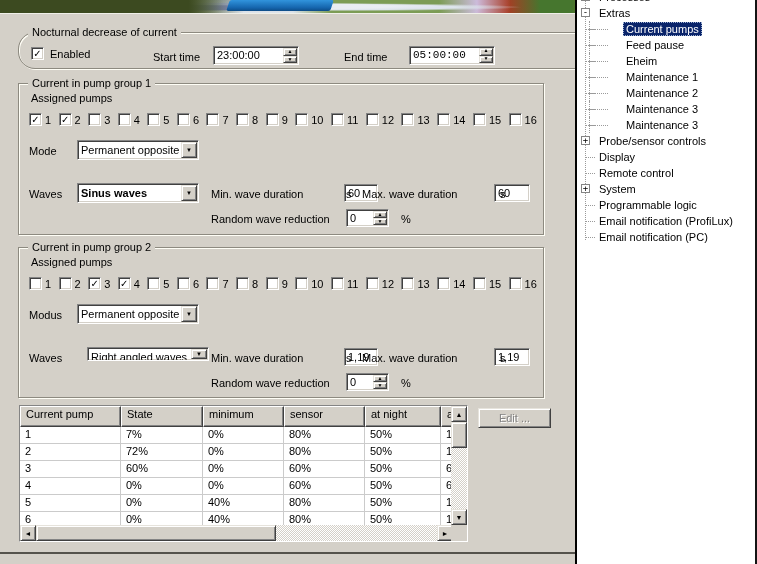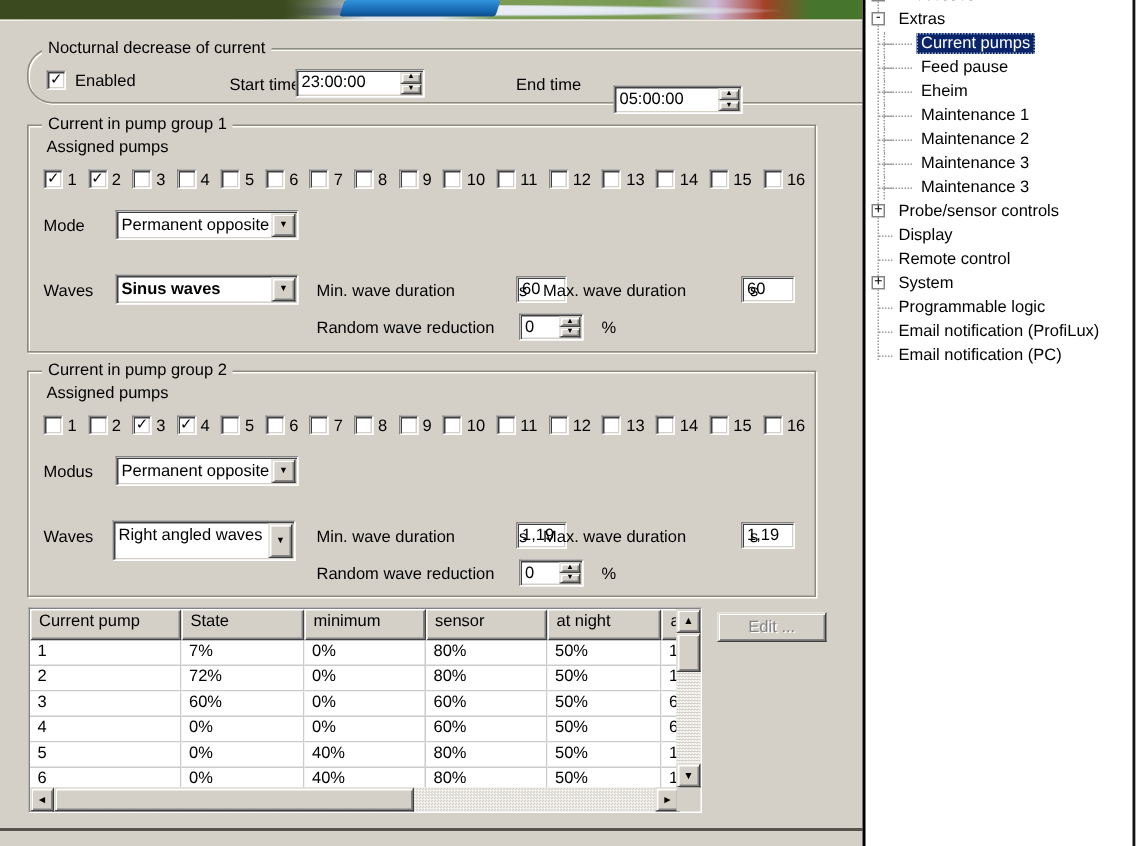--- a/index.html
+++ b/index.html
@@ -101,21 +101,21 @@
   #edit-btn span{color:#848484;text-shadow:1px 1px 0 #fff;}
   
   #bottomline{left:0;top:552px;width:576px;height:2px;background:#55534c;}
   
   #treepanel{left:575px;top:0;width:182px;height:564px;background:#fff;
     border-left:2px solid #000;border-right:2px solid #141414;box-sizing:border-box;overflow:hidden;}
   #tree{position:absolute;left:0;top:-11px;width:100%;}
   #tree::before{content:'';position:absolute;left:8px;top:5px;height:246px;border-left:1px dotted #9a9a9a;}
   .titem{position:relative;height:16px;display:flex;align-items:center;cursor:default;}
   .titem.l0{padding-left:19px;}
-  .titem.l1{padding-left:34px;text-align:center;}
+  .titem.l1{padding-left:46px;text-align:center;}
   .tbox{position:absolute;left:4px;top:3px;width:9px;height:9px;background:#fff;border:1px solid #848484;
     box-sizing:border-box;font-size:9px;line-height:6px;text-align:center;z-index:1;
     font-family:"DejaVu Sans Mono",monospace;}
   .tstub{position:absolute;left:9px;top:8px;width:9px;border-top:1px dotted #9a9a9a;}
   .titem.l1::before{content:'';position:absolute;left:12px;top:0;height:16px;border-left:1px dotted #9a9a9a;}
   .titem.l1::after{content:'';position:absolute;left:12px;top:8px;width:19px;border-top:1px dotted #9a9a9a;}
   .tlabel{padding:1px 3px;white-space:nowrap;}
   .tlabel.selected{background:#0a246a;color:#fff;outline:1px dotted #9db0d0;outline-offset:-1px;}
 </style>
 </head>
@@ -125,29 +125,29 @@
   <div id="photo-logo" class="abs"></div>
 </div>
 
 <div id="noct" class="abs groupbox" style="left:18px;top:32px;width:612px;height:37px;border-radius:17px;">
   <span class="gb-label">Nocturnal decrease of current</span>
   <div class="abs cbrow" style="left:12px;top:14px;">
     <span class="cb checked">✓</span>
     <span>Enabled</span>
   </div>
   <span class="abs" style="left:134px;top:18px;">Start time</span>
-  <div class="abs sunken spin" style="left:178px;top:13px;width:86px;height:19px;">
+  <div class="abs sunken spin" style="left:194px;top:13px;width:86px;height:19px;">
     <span class="spin-text">23:00:00</span>
     <span class="spin-btns">
       <span class="raised spin-btn">▲</span>
       <span class="raised spin-btn">▼</span>
     </span>
   </div>
   <span class="abs" style="left:325px;top:18px;">End time</span>
-  <div class="abs sunken spin" style="left:390px;top:24px;width:86px;height:19px;">
+  <div class="abs sunken spin" style="left:390px;top:13px;width:86px;height:19px;font-family:Liberation Mono, monospace;">
     <span class="spin-text">05:00:00</span>
     <span class="spin-btns">
       <span class="raised spin-btn">▲</span>
       <span class="raised spin-btn">▼</span>
     </span>
   </div>
 </div>
 
 <div id="g1" class="abs groupbox" style="left:18px;top:83px;width:526px;height:152px;">
   <span class="gb-label">Current in pump group 1</span>
@@ -322,21 +322,21 @@
       </span>
     </div>
 
   <span class="abs" style="left:10px;top:61px;">Modus</span>
   <div class="abs sunken combo" style="left:58px;top:56px;width:122px;height:20px;">
     <span class="combo-text">Permanent opposite</span>
     <span class="raised combo-btn">▼</span>
   </div>
 
   <span class="abs" style="left:10px;top:104px;">Waves</span>
-  <div class="abs sunken combo" style="left:56px;top:99px;width:122px;height:27px;">
+  <div class="abs sunken combo" style="left:68px;top:99px;width:122px;height:14px;">
     <span class="combo-text">Right angled waves</span>
     <span class="raised combo-btn">▼</span>
   </div>
   <span class="abs" style="left:192px;top:104px;">Min. wave duration</span>
   <div class="abs sunken txt" style="left:285px;top:100px;width:34px;height:18px;">
     <span>1,19</span>
   </div>
   <span class="abs" style="left:327px;top:104px;">s</span>
   <span class="abs" style="left:343px;top:104px;">Max. wave duration</span>
   <div class="abs sunken txt" style="left:435px;top:100px;width:36px;height:18px;">

